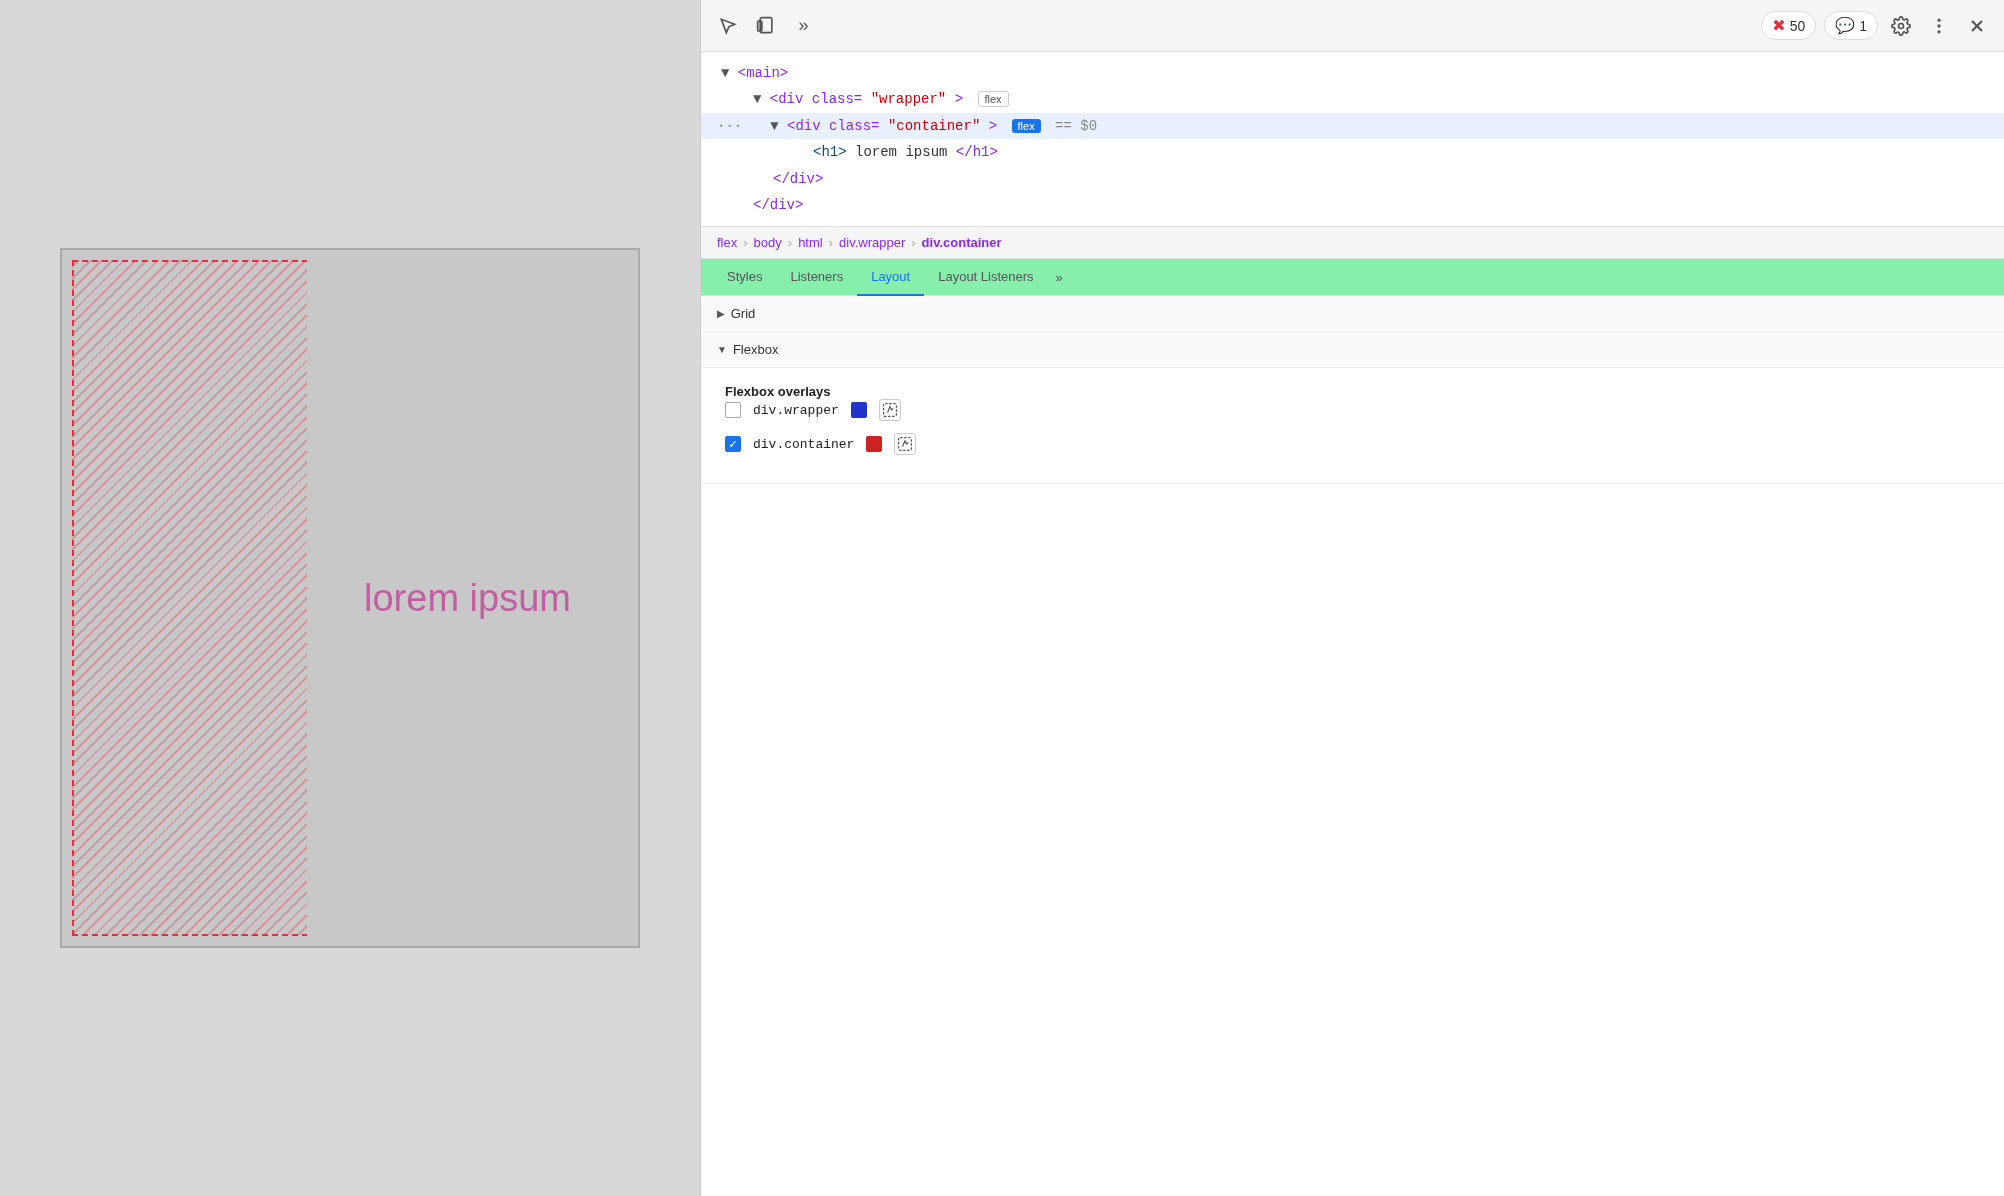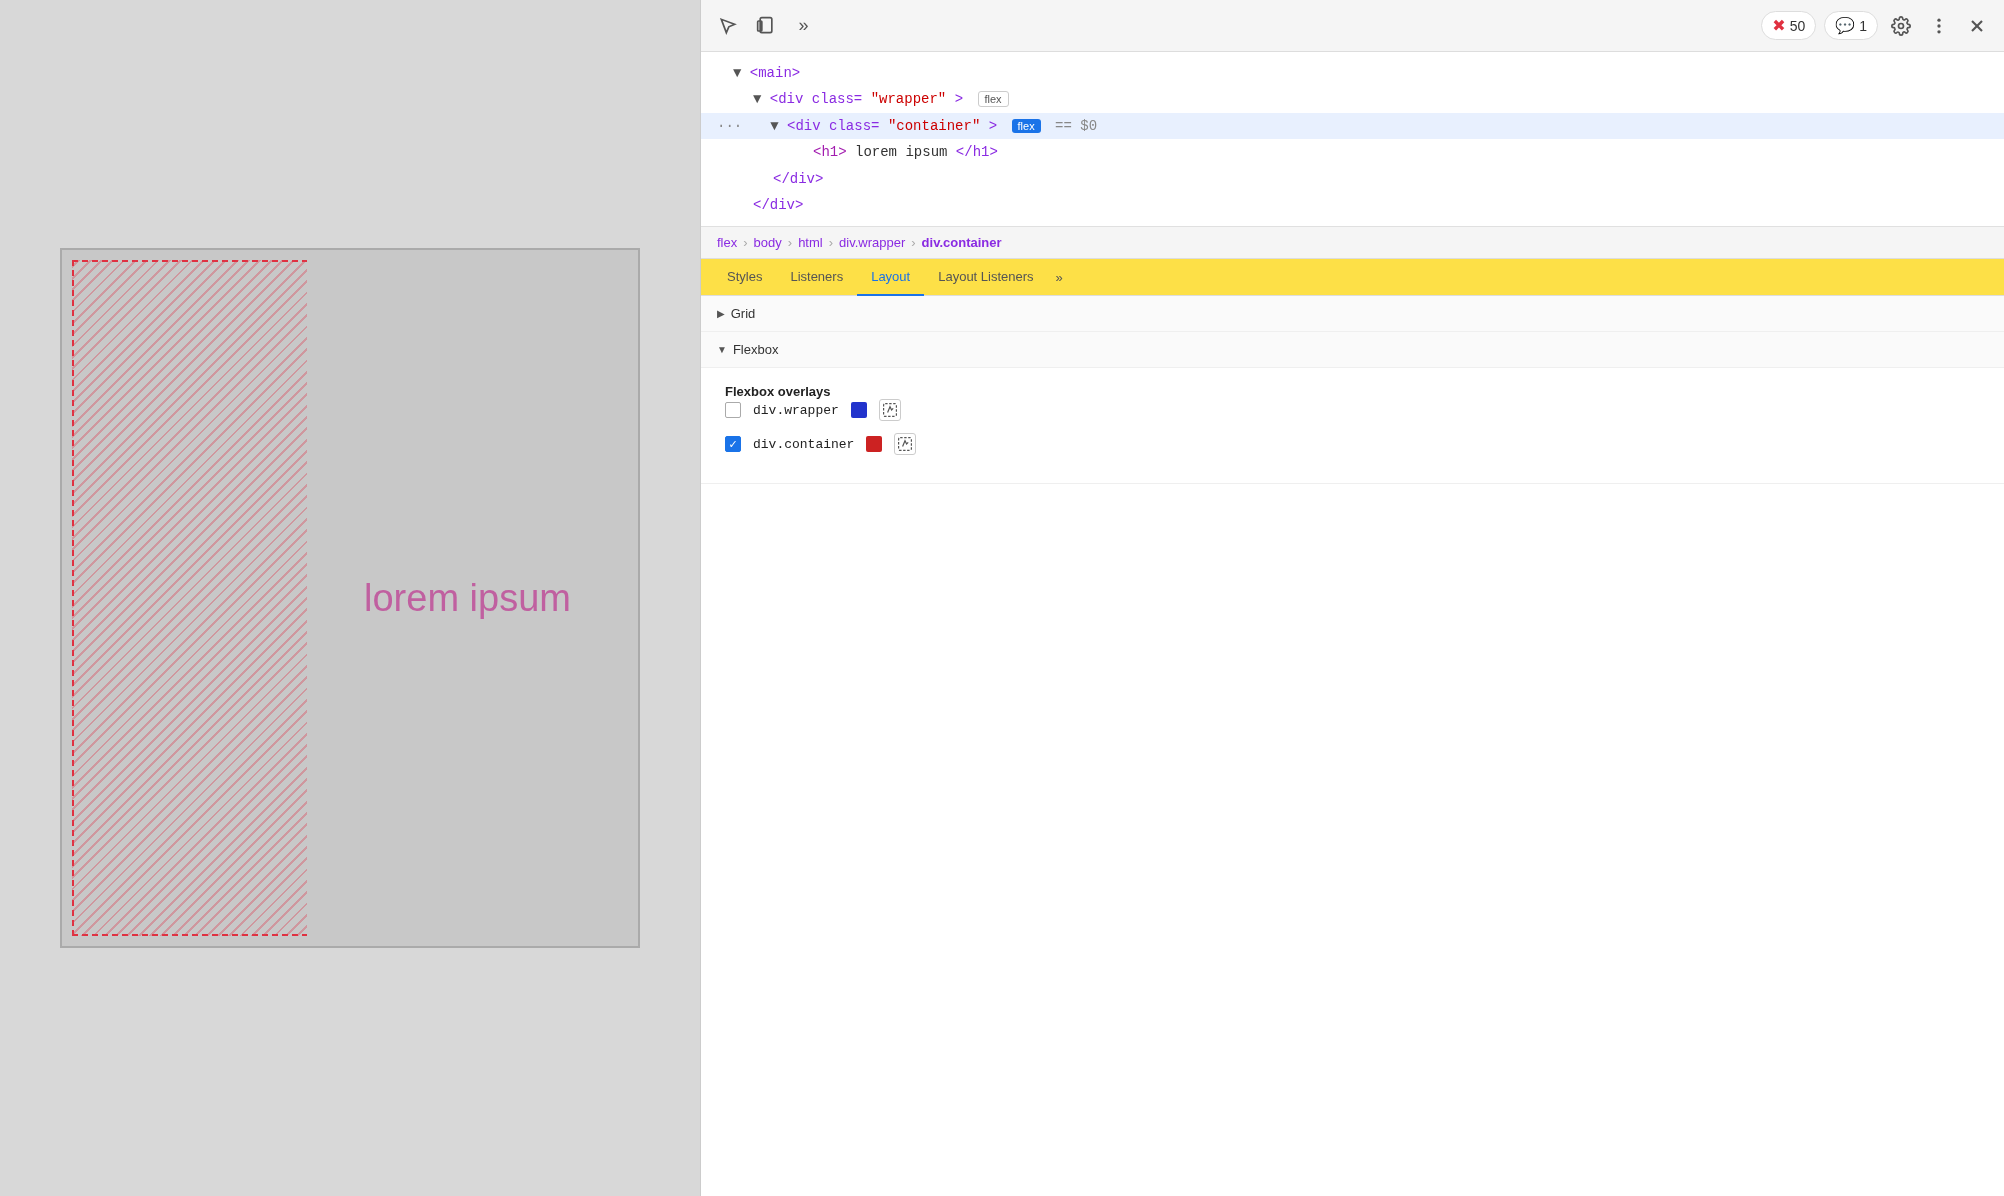--- a/index.html
+++ b/index.html
@@ -227,21 +227,21 @@
     .breadcrumb-sep {
       color: #aaa;
       margin: 0 2px;
     }
 
     
     .tabs-bar {
       display: flex;
       align-items: center;
       border-bottom: 1px solid #ddd;
-      background: #fde047;
+      background: #86efac;
       padding: 0 12px;
     }
 
     .tab {
       padding: 10px 14px;
       font-size: 13px;
       color: #555;
       cursor: pointer;
       border-bottom: 2px solid transparent;
       margin-bottom: -1px;
@@ -427,21 +427,21 @@
       <svg viewBox="0 0 24 24" fill="none" stroke="currentColor" stroke-width="2.5">
         <line x1="18" y1="6" x2="6" y2="18"></line>
         <line x1="6" y1="6" x2="18" y2="18"></line>
       </svg>
     </div>
   </div>
 
   <div class="html-tree">
 
     <div class="tree-line">
-      <span style="margin-left: 16px;">
+      <span style="margin-left: 4px;">
         <span style="color:#555;">▼</span>
         <span style="color:#8a2be2;">&lt;main&gt;</span>
       </span>
     </div>
 
     <div class="tree-line">
       <span style="margin-left: 36px;">
         <span style="color:#555;">▼</span>
         <span style="color:#8a2be2;">&lt;div </span>
         <span style="color:#8a2be2;">class=</span>
@@ -459,21 +459,21 @@
         <span style="color:#8a2be2;">class=</span>
         <span style="color:#c00;">"container"</span>
         <span style="color:#8a2be2;">&gt;</span>
         <span class="flex-badge">flex</span>
         <span class="dollar-ref">== $0</span>
       </span>
     </div>
 
     <div class="tree-line">
       <span style="margin-left: 96px;">
-        <span style="color:#a21caf;">&lt;h1&gt;</span>
+        <span style="color:#0c4a6e;">&lt;h1&gt;</span>
         <span style="color:#333;">lorem ipsum</span>
         <span style="color:#8a2be2;">&lt;/h1&gt;</span>
       </span>
     </div>
 
     <div class="tree-line">
       <span style="margin-left: 56px;">
         <span style="color:#8a2be2;">&lt;/div&gt;</span>
       </span>
     </div>

